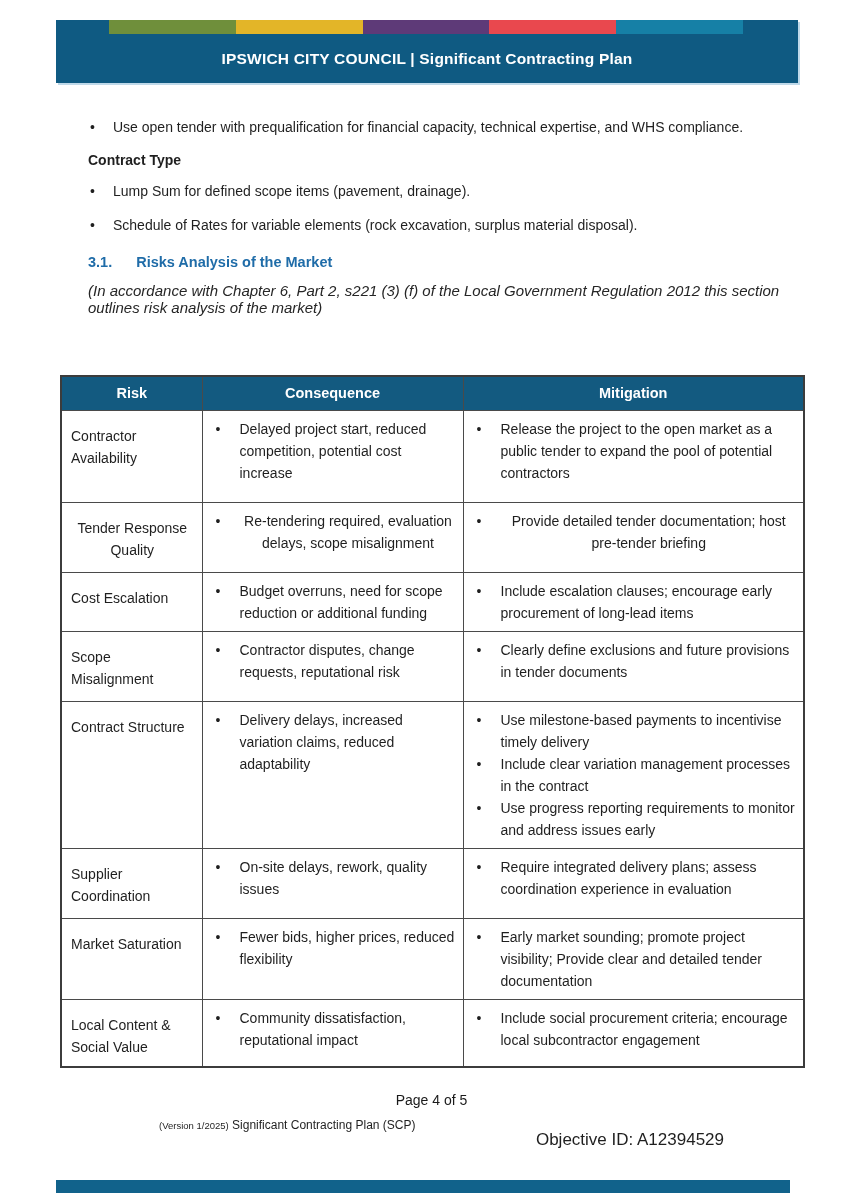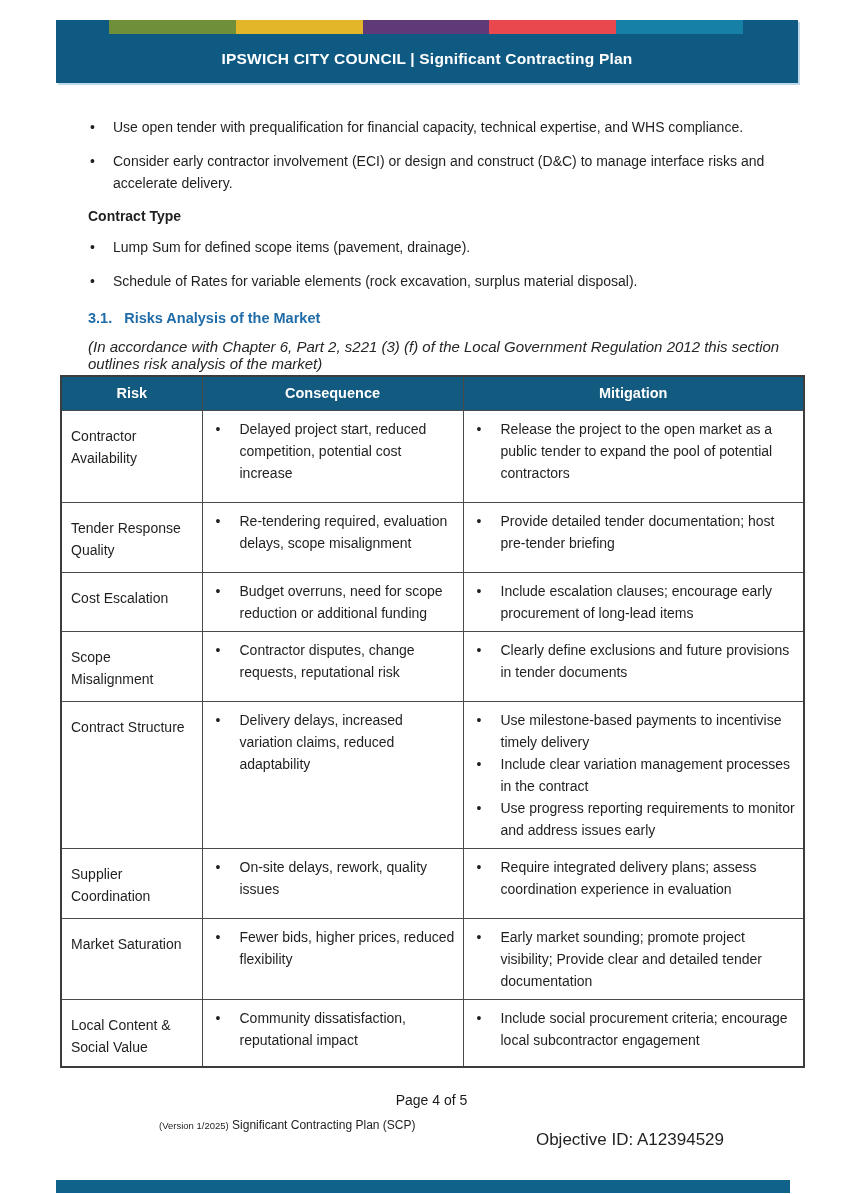--- a/index.html
+++ b/index.html
@@ -55,21 +55,21 @@
     font-size: 14px;
   }
   .bold-head { margin: 11px 0 0 0; font-weight: bold; font-size: 14px; }
   ul.blist.second { margin-top: 9px; }
   .sec-head {
     margin: 15px 0 0 0;
     font-size: 14.5px;
     font-weight: bold;
     color: var(--heading-blue, #1F6CA8);
   }
-  .sec-head .sec-num { margin-right: 12px; }
+  .sec-head .sec-num { margin-right: 24px; }
   .note {
     margin: 9px 0 0 0;
     font-style: italic;
     font-size: 15px;
     line-height: 17px;
     color: #262626;
     max-width: 700px;
   }
 
   
@@ -102,21 +102,21 @@
   table.risk td.risk-cell { padding: 14px 8px 7px 9px; }
   table.risk td.bullet-cell { padding: 7px 6px 7px 0; }
   table.risk td ul { list-style: none; margin: 0; padding: 0; }
   table.risk td li { position: relative; padding-left: 37px; margin-top: 0; }
   table.risk td li::before {
     content: "\2022";
     position: absolute; left: 13px; top: 0;
   }
   
   table.risk tbody tr:nth-child(1) { height: 92px; }
-  table.risk tbody tr:nth-child(2) { height: 70px; }
+  table.risk tbody tr:nth-child(2) { height: 70px; text-align: center; }
   table.risk tbody tr:nth-child(3) { height: 54px; }
   table.risk tbody tr:nth-child(4) { height: 70px; }
   table.risk tbody tr:nth-child(5) { height: 138px; }
   table.risk tbody tr:nth-child(6) { height: 70px; }
   table.risk tbody tr:nth-child(7) { height: 72px; }
   table.risk tbody tr:nth-child(8) { height: 68px; }
 
   
   .page-num {
     position: absolute;
@@ -165,21 +165,20 @@
         <span style="background: rgb(94, 58, 120);"></span>
         <span style="background: rgb(233, 72, 78);"></span>
         <span style="background: rgb(22, 128, 166);"></span>
       </div>
     <div class="band-title">IPSWICH CITY COUNCIL | Significant Contracting Plan</div>
   </header>
 
   <main class="text-block">
     <ul class="blist" id="top-bullets">
         <li>Use open tender with prequalification for financial capacity, technical expertise, and WHS compliance.</li>
-        <li>Consider early contractor involvement (ECI) or design and construct (D&amp;C) to manage interface risks and accelerate delivery.</li>
       </ul>
 
     <p class="bold-head">Contract Type</p>
 
     <ul class="blist second" id="contract-bullets">
         <li>Lump Sum for defined scope items (pavement, drainage).</li>
         <li>Schedule of Rates for variable elements (rock excavation, surplus material disposal).</li>
       </ul>
 
     <h2 class="sec-head">

